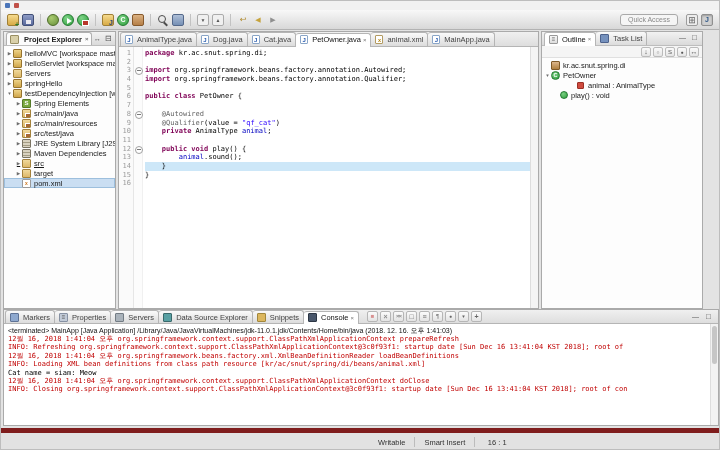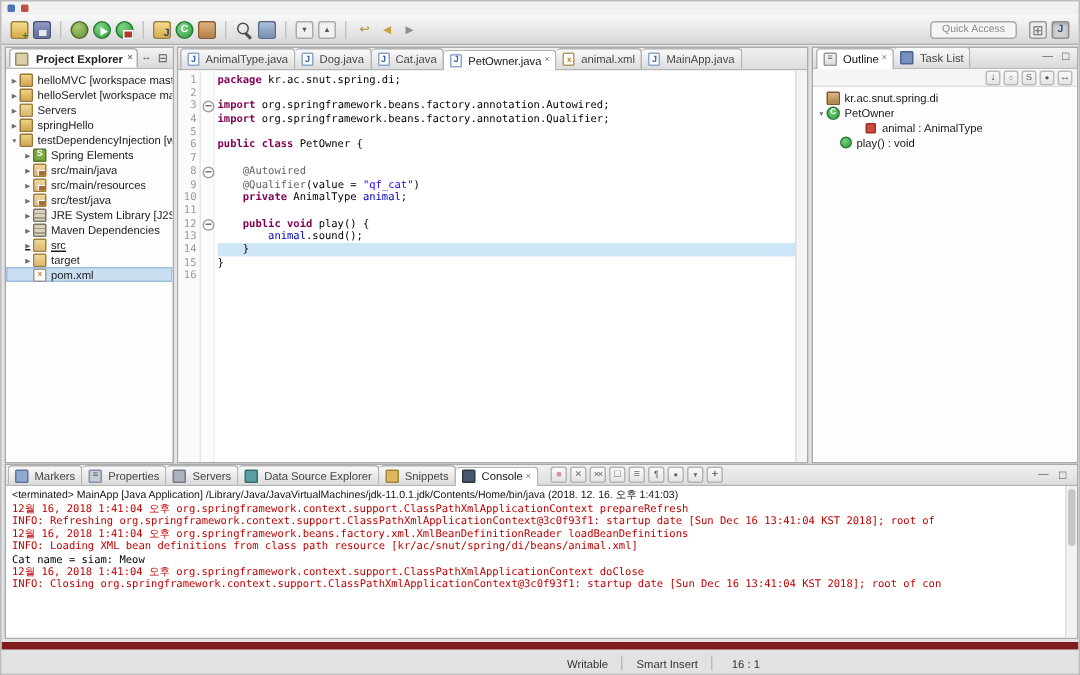--- a/index.html
+++ b/index.html
@@ -39,21 +39,21 @@
   #tb-right{margin-left:8px}
   .open-perspective-icon{background:#ededed;border:1px solid #9c9c9c}
   .open-perspective-icon::after{content:'⊞';font-size:9px;color:#666}
   .javaee-perspective-icon{background:#d0d0d0;border:1px solid #8f8f8f;box-shadow:inset 0 1px 2px rgba(0,0,0,.25)}
   .javaee-perspective-icon::after{content:'J';font:bold 7px "Liberation Sans",sans-serif;color:#2c5687}
 
   
   .panel{position:absolute;background:#fdfdfd;border:1px solid #aaa}
   #pe{left:2px;top:30px;width:113px;height:278px}
   #editor{left:117px;top:30px;width:421px;height:278px;display:flex;flex-direction:column}
-  #outline{left:540px;top:30px;width:178px;height:278px}
+  #outline{left:540px;top:30px;width:162px;height:278px}
   #bottom{left:2px;top:308px;width:716px;height:117px;display:flex;flex-direction:column;background:#fff}
 
   .viewbar{height:14px;background:linear-gradient(#f2f2f2,#dadada);border-bottom:1px solid #bdbdbd;display:flex;align-items:flex-end;font-size:7.5px;color:#333;padding-left:2px}
   .vtab{background:#fcfcfc;border:1px solid #b0b0b0;border-bottom:none;border-radius:3px 3px 0 0;padding:0 3px;height:13px;display:flex;align-items:center;gap:2px;font-weight:bold;color:#222;white-space:nowrap}
   .tclose{font-size:6px;color:#777;margin-left:1px}
   .hicons{margin-left:auto;display:flex;align-items:center;gap:1px;padding:0 2px 2px 0}
   .phi{width:10px;height:10px;display:inline-flex;align-items:center;justify-content:center;color:#555;flex:none}
   .collapse-all-icon::after{content:'⊟';font-size:8px}
   .view-menu-icon::after{content:'▼';font-size:4.5px}
   .link-with-editor-icon::after{content:'↔';font-size:7px}
@@ -89,21 +89,21 @@
   .task-list-view-icon{background:#7591bd;border:1px solid #4d628c}
   .markers-view-icon{background:#8fa9cf;border:1px solid #5f7396}
   .properties-view-icon{background:#c2cbd8;border:1px solid #8691a3}
   .properties-view-icon::after{content:'≡';font-size:6px;color:#555}
   .servers-view-icon{background:#aab3bb;border:1px solid #737c84}
   .data-source-view-icon{background:#58a0a3;border:1px solid #39696b}
   .snippets-view-icon{background:#dcb75e;border:1px solid #a2873c}
   .console-view-icon{background:#49576b;border:1px solid #2d3745}
 
   
-  #editor-tabs,#bottom-tabs{height:15px;background:linear-gradient(#f0f0f0,#dedede);border-bottom:1px solid #b5b5b5;display:flex;align-items:flex-end;padding-left:1px}
+  #editor-tabs,#bottom-tabs{height:15px;background:linear-gradient(#f0f0f0,#dedede);border-bottom:1px solid #b5b5b5;display:flex;align-items:center;padding-left:1px}
   #bottom-tabs{height:14px}
   .etab{height:14px;display:flex;align-items:center;gap:1px;padding:0 4px;font-size:7.5px;color:#444;background:linear-gradient(#fafafa,#dcdcdc);border:1px solid #b5b5b5;border-left:none;border-bottom:none;border-radius:3px 3px 0 0;white-space:nowrap;flex:none}
   .etab:first-child{border-left:1px solid #b5b5b5}
   .etab.active{background:#fff;color:#111;position:relative;z-index:2;margin-bottom:-1px;padding-bottom:1px}
   #bottom-tabs .etab{height:13px}
   #editor-body{flex:1;display:flex;background:#fff;overflow:hidden}
   #ruler{width:15px;background:#fafafa;color:#9a9a9a;text-align:right;padding:2px 2px 0 0;font:7px "DejaVu Sans Mono",monospace;border-right:1px solid #e6e6e6}
   .lnum{height:8.7px;line-height:8.7px}
   #foldcol{width:9px;padding-top:2px;background:#fcfcfc;border-right:1px solid #f0f0f0}
   .foldcell{height:8.7px;position:relative}

